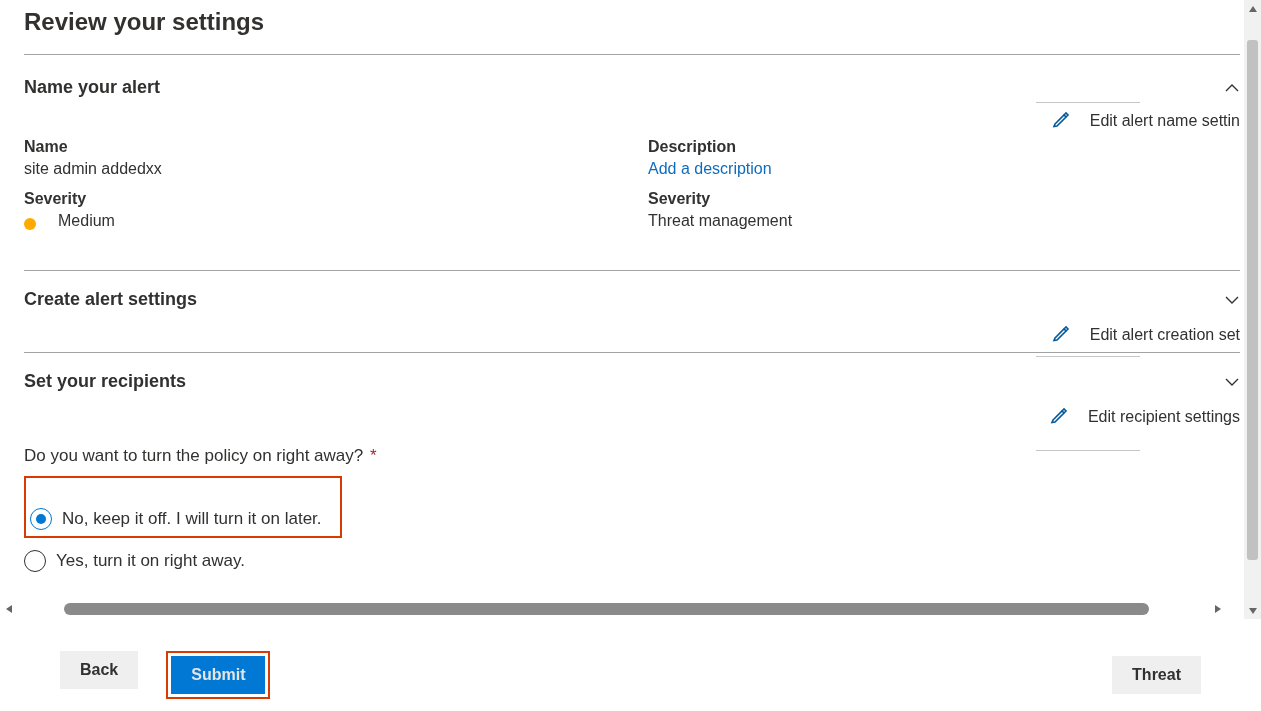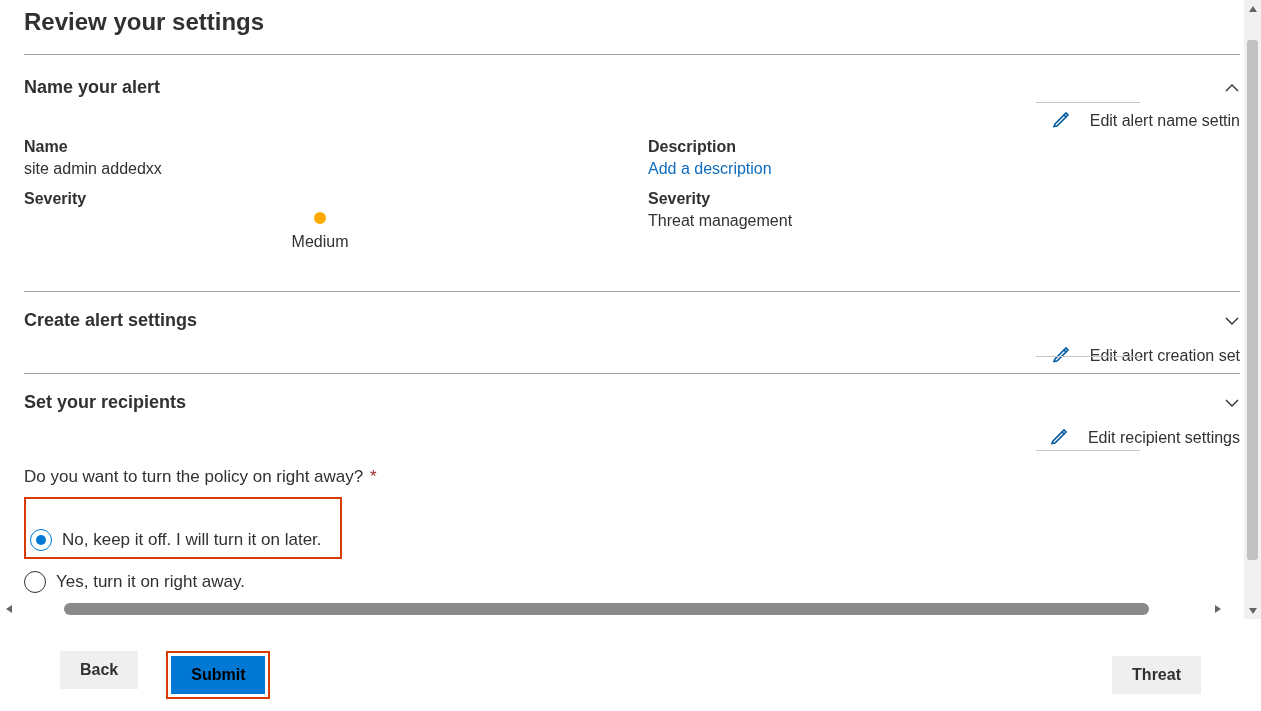--- a/index.html
+++ b/index.html
@@ -71,21 +71,21 @@
   .edit-row{display:flex;justify-content:flex-end;align-items:center;gap:20px;margin:0 0 6px 0;font-size:16px;}
   .edit-row .pencil svg{stroke:var(--link2);fill:none;stroke-width:1.6;}
   .edit-row .label{color:var(--text);white-space:nowrap;}
   .edit-row.cut .label{overflow:hidden;}
 
   
   .fields{display:grid;grid-template-columns:1fr 1fr;column-gap:32px;row-gap:12px;margin:2px 0 40px 0;}
   .field-label{font-size:16px;font-weight:600;margin-bottom:4px;}
   .field-value{font-size:16px;}
   .field-value.link{color:var(--link);cursor:pointer;}
-  .sev{display:flex;align-items:center;gap:9px;flex-direction:column;}
+  .sev{display:flex;align-items:flex-end;gap:22px;}
   .dot{width:12px;height:12px;border-radius:50%;background:var(--orange);}
 
   
   .question{margin-top:18px;font-size:17px;}
   .req{color:#a4262c;margin-left:2px;}
   .radio-row{display:flex;align-items:center;gap:10px;margin-top:24px;font-size:17px;}
   .radio{
     width:20px;height:20px;border-radius:50%;border:1.5px solid #323130;
     display:flex;align-items:center;justify-content:center;background:#fff;flex:none;
   }
@@ -100,21 +100,21 @@
     display:flex;align-items:center;justify-content:space-between;
     padding:0 60px 0 60px;
     background:#fff;
   }
   .footer .left{display:flex;align-items:flex-start;gap:28px;}
   .btn{
     height:38px;padding:0 20px;border:none;font-size:16px;font-weight:600;cursor:pointer;
     font-family:inherit;
   }
   .btn-gray{background:var(--btn-gray);color:var(--text);}
-  .btn-primary{background:var(--accent);color:#000000;}
+  .btn-primary{background:var(--accent);color:#e5e5e5;}
   .btn-highlight-wrap{border:2.5px solid var(--highlight);padding:3px;display:inline-flex;}
 
   
   .tiny-line{position:absolute;right:100px;top:94px;width:104px;border-top:1px solid var(--light-border);}
   .tiny-line2{position:absolute;right:100px;top:348px;width:104px;border-top:1px solid var(--light-border);}
   .tiny-line3{position:absolute;right:100px;top:442px;width:104px;border-top:1px solid var(--light-border);}
 </style>
 </head>
 <body>
 

